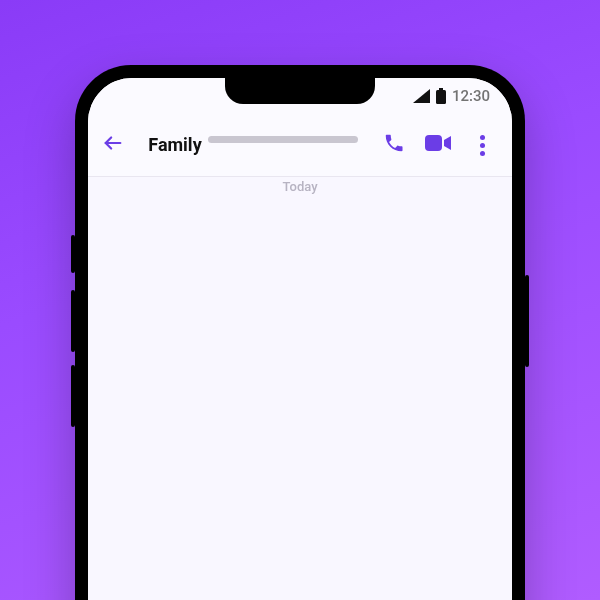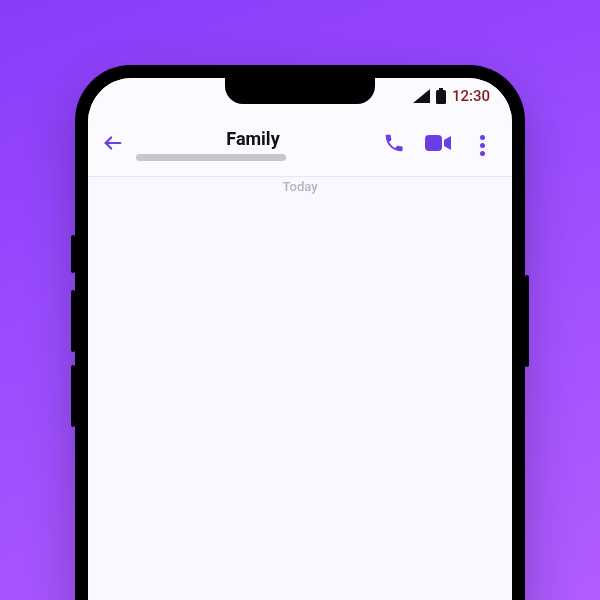--- a/index.html
+++ b/index.html
@@ -65,21 +65,21 @@
 
   .status-bar {
     height: 36px;
     display: flex;
     align-items: center;
     justify-content: flex-end;
     padding: 0 22px 0 26px;
     gap: 6px;
     font-size: 15px;
     font-weight: 500;
-    color: #7f1d1d;
+    color: #737373;
     background: #fbfaff;
     text-align: center;
   }
   .status-bar .signal-icon svg,
   .status-bar .battery-icon svg { display: block; }
 
   .app-bar {
     height: 62px;
     display: flex;
     align-items: center;
@@ -93,26 +93,25 @@
     height: 34px;
     display: flex;
     align-items: center;
     justify-content: center;
     flex: 0 0 auto;
     color: #6b3de6;
   }
   .title-block {
     flex: 1 1 auto;
     display: flex;
-    flex-direction: column;
+    flex-direction: row;
     justify-content: center;
     gap: 6px;
     min-width: 0;
     padding-left: 2px;
-    text-align: center;
   }
   .chat-title {
     font-size: 18px;
     font-weight: 700;
     color: #111;
     line-height: 1;
   }
   .subtitle-skeleton {
     width: 150px;
     height: 7px;

